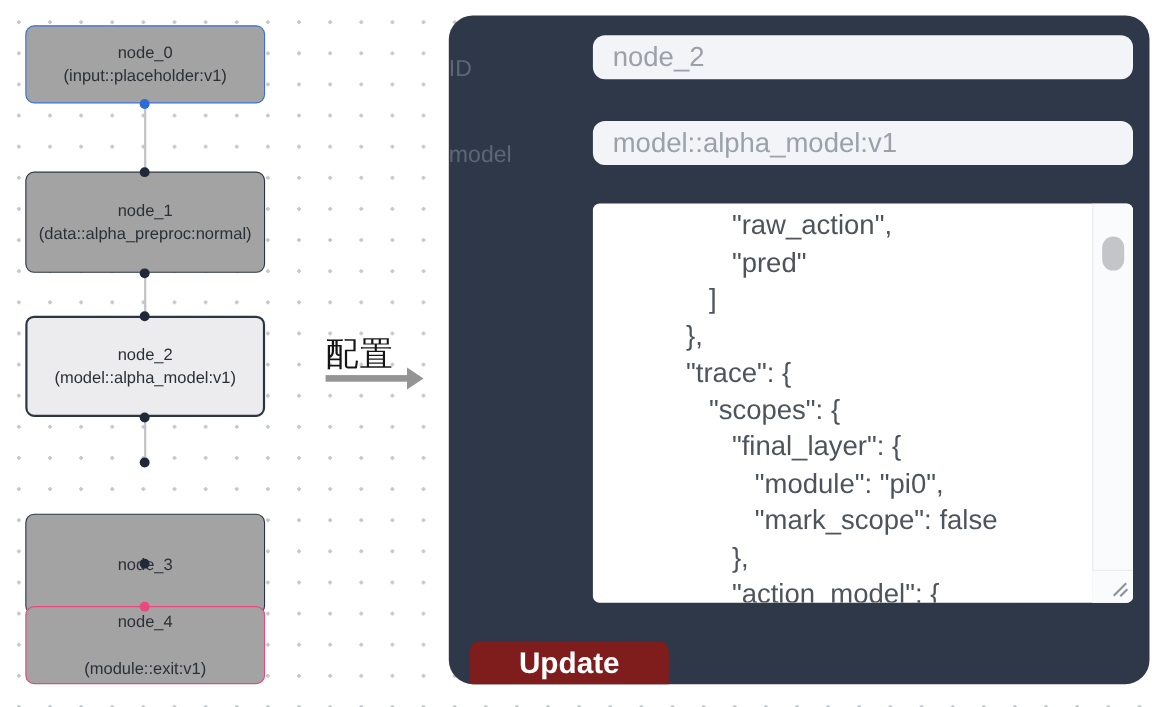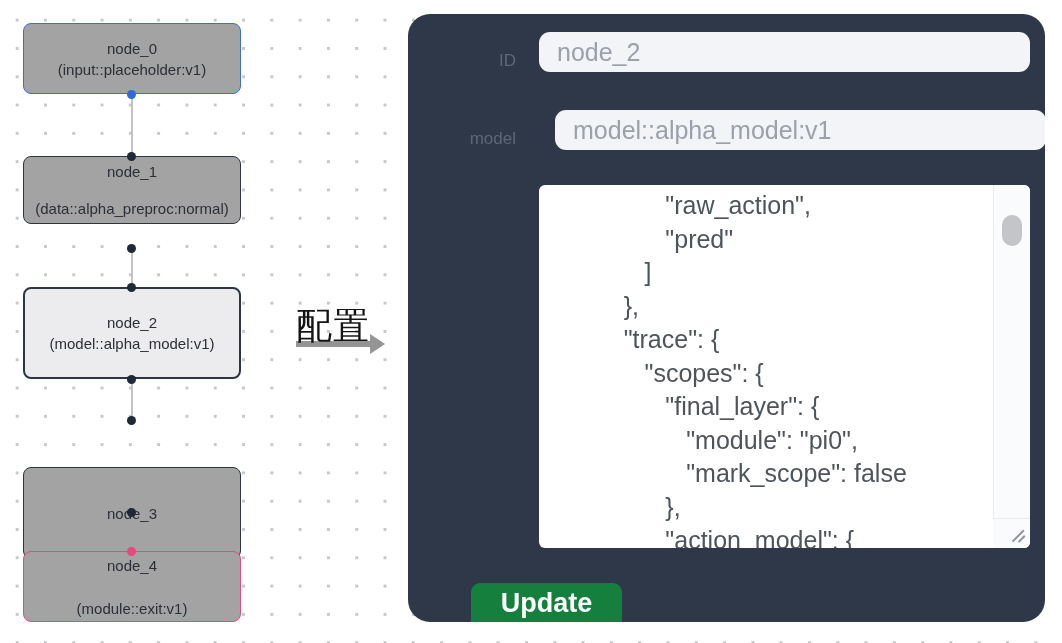--- a/index.html
+++ b/index.html
@@ -17,66 +17,66 @@
   
   .node {
     position:absolute; left:23px; width:218px;
     background:#a3a3a3; border:1.5px solid #2c3544; border-radius:8px;
     display:flex; flex-direction:column; align-items:center; justify-content:center;
     text-align:center; color:#2b2f36; font-size:15px; line-height:21px;
     padding:4px 8px; z-index:2;
   }
   .node .sub { word-break:break-all; }
   .node-0 { top:23px;  height:71px; border-color:#3a6ed5; }
-  .node-1 { top:156px; height:68px;justify-content:space-between; }
+  .node-1 { top:156px; height:92px; }
   .node-2 { top:287px; height:92px; border-width:2px; background:#ececee; }
   .node-3 { top:420px; height:92px;margin-top:47px; }
   .node-4 { top:551px; height:71px; border-color:#e9477f;gap:22px; }
 
   .handle {
     position:absolute; left:127px; width:9px; height:9px; border-radius:50%;
     background:#1f2937; z-index:3;
   }
   .h-blue { background:#2f6bd7; }
   .h-pink { background:#e9477f; }
   .edge {
     position:absolute; left:131px; width:1.5px; background:#c2c2c2; z-index:1;
   }
 
   
   .transfer-label {
-    position:absolute; left:296px; top:302px; font-size:36px; color:#141414;
+    position:absolute; left:296px; top:302px; font-size:30px; color:#141414;
     letter-spacing:1px; z-index:2;
   }
   .arrow-bar  { position:absolute; left:296px; top:341px; width:74px; height:6px; background:#949494; }
   .arrow-head {
     position:absolute; left:370px; top:334px; width:0; height:0;
     border-left:15px solid #949494; border-top:10px solid transparent; border-bottom:10px solid transparent;
   }
 
   
   .panel {
     position:absolute; left:408px; top:14px; width:637px; height:608px;
     background:#2e3848; border-radius:22px; overflow:hidden; z-index:4;
   }
   .field-label {
-    position:absolute; left:0; width:108px; text-align:right;
-    color:#5d6774; font-size:17px;
+    position:absolute; left:0; width:108px; 
+    color:#5d6774; font-size:21px;
   }
   .lbl-id     { top:37px; }
   .lbl-type   { top:115px; }
   .lbl-config { top:184px; }
   .text-input {
     position:absolute; left:131px; width:491px; height:40px;
     background:#f2f4f7; border:none; border-radius:11px;
     color:#9aa1ab; font-size:25px; padding:0 18px;
     font-family:"Liberation Sans", sans-serif;
   }
   .inp-id   { top:18px; }
-  .inp-type { top:96px;margin-left:16px; }
+  .inp-type { top:96px; }
 
   .config-box {
     position:absolute; left:131px; top:171px; width:491px; height:363px;
     background:#ffffff; border-radius:6px; overflow:hidden;
   }
   .config-pre {
     position:absolute; left:0; top:0; right:37px; bottom:0;
     white-space:pre; overflow:hidden;
     font-family:"Liberation Sans", sans-serif;
     font-size:25px; line-height:33.5px; color:#4e545c;
@@ -95,24 +95,24 @@
     border-top:1px solid #e9eaec; background:#fafbfc;
   }
   .resize-grip { position:absolute; right:3px; bottom:4px; width:18px; height:18px; }
   .resize-grip span {
     position:absolute; height:1.6px; background:#8d939a; transform:rotate(-45deg);
   }
   .resize-grip span:nth-child(1) { width:16px; left:1px; top:9px; }
   .resize-grip span:nth-child(2) { width:9px;  left:8px; top:12px; }
 
   .update-btn {
-    position:absolute; left:19px; top:569px; width:151px; height:50px;
-    background:#15803d; color:#ffffff; border:none; border-radius:9px;
+    position:absolute; left:19px; top:569px; width:181px; height:50px;
+    background:#7f1d1d; color:#ffffff; border:none; border-radius:9px;
     font-size:27px; font-weight:bold; font-family:"Liberation Sans", sans-serif;
-    text-align:center; padding-bottom:10px; cursor:pointer;margin-left:44px;
+    text-align:center; padding-bottom:10px; cursor:pointer;
   }
 </style>
 </head>
 <body>
 
 <div>
 
   <div class="edge" style="top:94px; height:62px;"></div>
   <div class="edge" style="top:248px; height:39px;"></div>
   <div class="edge" style="top:379px; height:41px;"></div>

